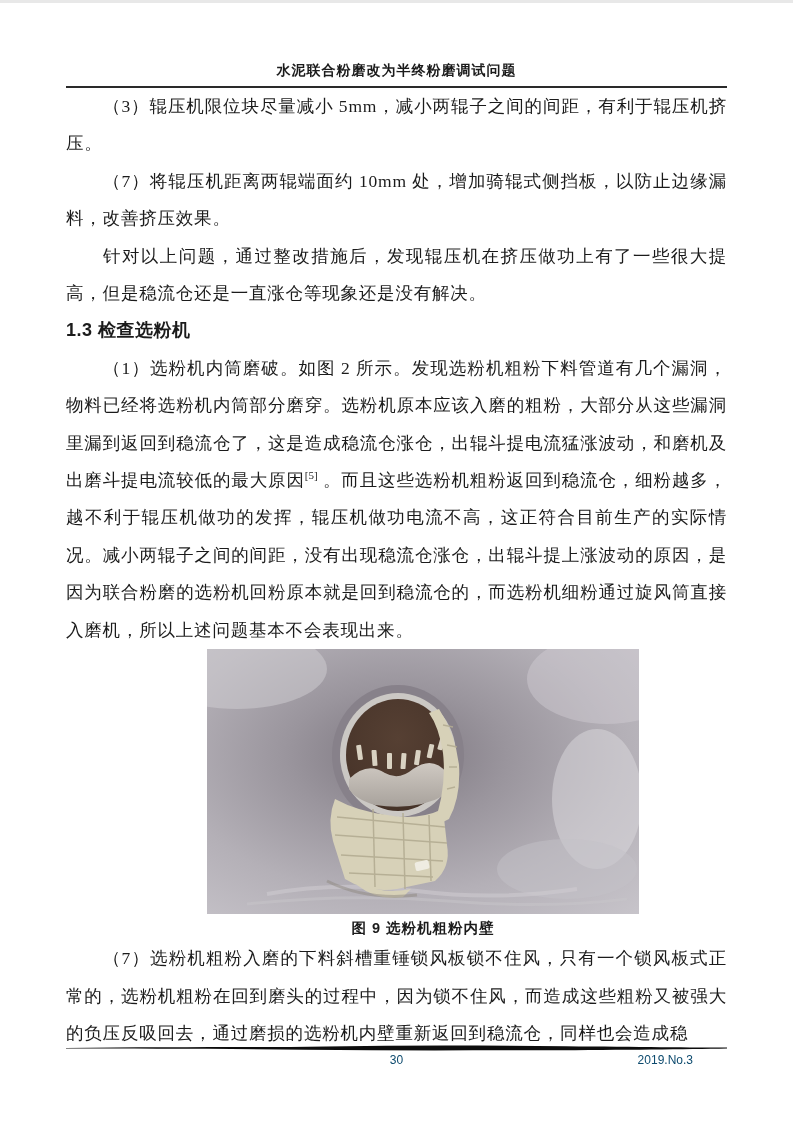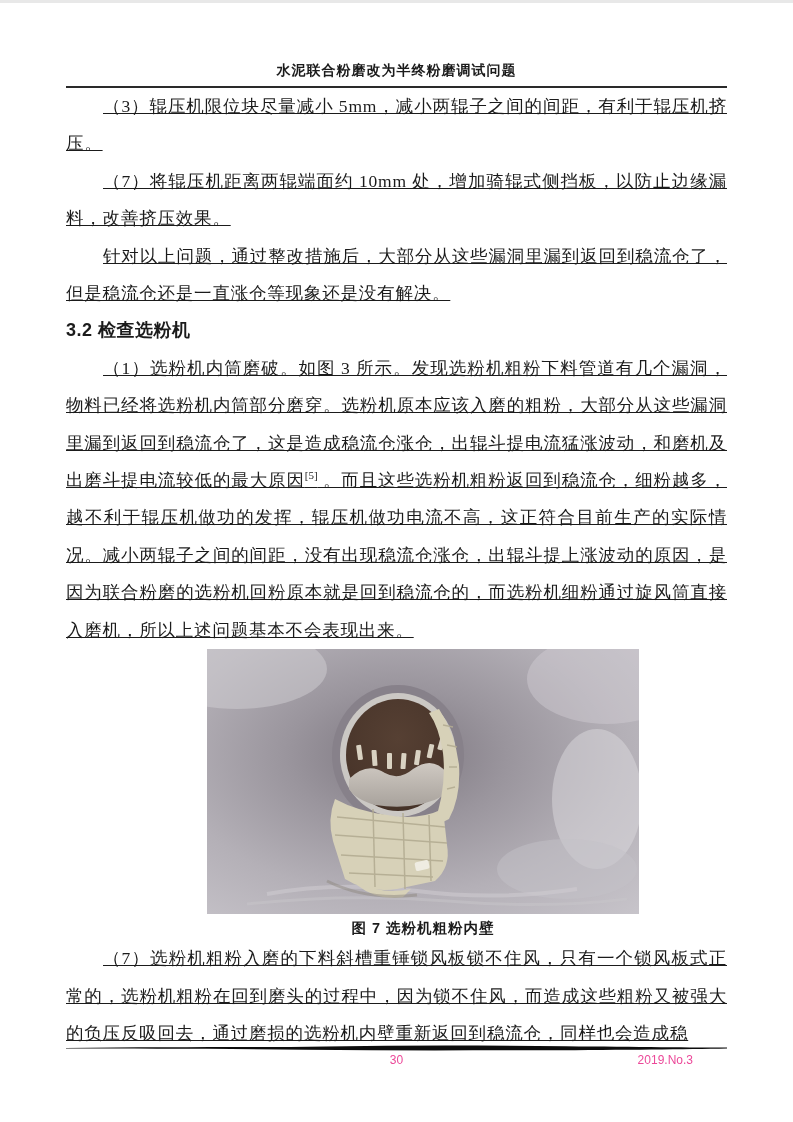--- a/index.html
+++ b/index.html
@@ -26,21 +26,21 @@
     border:none;
     border-top:2px solid #2a2a2a;
     margin:6px auto 0 auto;
   }
   .body-text{
     font-size:17.5px;
     line-height:37.4px;
     text-align:justify;
     letter-spacing:0.8px;
   }
-  .body-text p{margin:0;text-indent:37px;text-decoration:underline;}
+  .body-text p{margin:0;text-indent:37px;}
   .section-heading{
     margin:0;
     font-size:18px;
     font-weight:bold;
     line-height:37.4px;
     letter-spacing:0.5px;
     font-family:"Liberation Sans","DejaVu Sans",sans-serif;
   }
   sup.cite{font-size:11px;line-height:0;letter-spacing:0;}
   figure.fig{margin:0 0 0 141px;width:432px;}
@@ -58,41 +58,41 @@
     position:absolute;
     left:66px;top:1042px;
     width:661px;
   }
   .footer-rule-svg{display:block;width:661px;height:7px;}
   .footer-row{
     position:relative;
     height:18px;
     font-family:"Liberation Sans","DejaVu Sans",sans-serif;
     font-size:12px;
-    color:#ec4899;
+    color:#0c4a6e;
   }
   .page-num{position:absolute;left:0;right:0;text-align:center;top:1px;}
   .issue{position:absolute;right:34px;top:1px;}
 </style>
 </head>
 <body>
 
 <div class="page">
 
   <div class="running-head">水泥联合粉磨改为半终粉磨调试问题</div>
   <hr class="head-rule">
 
   <div class="content body-text">
     <p>（3）辊压机限位块尽量减小 5mm，减小两辊子之间的间距，有利于辊压机挤压。</p>
     <p>（7）将辊压机距离两辊端面约 10mm 处，增加骑辊式侧挡板，以防止边缘漏料，改善挤压效果。</p>
-    <p>针对以上问题，通过整改措施后，大部分从这些漏洞里漏到返回到稳流仓了，但是稳流仓还是一直涨仓等现象还是没有解决。</p>
+    <p>针对以上问题，通过整改措施后，发现辊压机在挤压做功上有了一些很大提高，但是稳流仓还是一直涨仓等现象还是没有解决。</p>
 
-    <h3 class="section-heading">3.2 检查选粉机</h3>
+    <h3 class="section-heading">1.3 检查选粉机</h3>
 
-    <p><span>（1）选粉机内筒磨破。如图 3 所示。发现选粉机粗粉下料管道有几个漏洞，物料已经将选粉机内筒部分磨穿。选粉机原本应该入磨的粗粉，大部分从这些漏洞里漏到返回到稳流仓了，这是造成稳流仓涨仓，出辊斗提电流猛涨波动，和磨机及出磨斗提电流较低的最大原因</span><sup class="cite">[5]</sup><span> 。而且这些选粉机粗粉返回到稳流仓，细粉越多，越不利于辊压机做功的发挥，辊压机做功电流不高，这正符合目前生产的实际情况。减小两辊子之间的间距，没有出现稳流仓涨仓，出辊斗提上涨波动的原因，是因为联合粉磨的选粉机回粉原本就是回到稳流仓的，而选粉机细粉通过旋风筒直接入磨机，所以上述问题基本不会表现出来。</span></p>
+    <p><span>（1）选粉机内筒磨破。如图 2 所示。发现选粉机粗粉下料管道有几个漏洞，物料已经将选粉机内筒部分磨穿。选粉机原本应该入磨的粗粉，大部分从这些漏洞里漏到返回到稳流仓了，这是造成稳流仓涨仓，出辊斗提电流猛涨波动，和磨机及出磨斗提电流较低的最大原因</span><sup class="cite">[5]</sup><span> 。而且这些选粉机粗粉返回到稳流仓，细粉越多，越不利于辊压机做功的发挥，辊压机做功电流不高，这正符合目前生产的实际情况。减小两辊子之间的间距，没有出现稳流仓涨仓，出辊斗提上涨波动的原因，是因为联合粉磨的选粉机回粉原本就是回到稳流仓的，而选粉机细粉通过旋风筒直接入磨机，所以上述问题基本不会表现出来。</span></p>
 
     <figure class="fig">
       <svg class="photo" viewBox="0 0 432 265" aria-hidden="true">
         <defs>
           <radialGradient id="wall" cx="0.44" cy="0.40" r="0.85">
             <stop offset="0%" stop-color="#7d7780"></stop>
             <stop offset="30%" stop-color="#9a959d"></stop>
             <stop offset="62%" stop-color="#b4b0b7"></stop>
             <stop offset="100%" stop-color="#c9c6cc"></stop>
           </radialGradient>
@@ -149,21 +149,21 @@
           <path d="M240 140 L248 138"></path>
           <path d="M166 160 L168 238"></path>
           <path d="M196 164 L198 240"></path>
           <path d="M222 166 L224 232"></path>
         </g>
 
         <rect x="208" y="212" width="14" height="9" rx="2" fill="#efece2" transform="rotate(-12 215 216)"></rect>
 
         <path d="M120 232 Q160 252 210 246" stroke="#8d8780" stroke-width="3" fill="none" opacity="0.5"></path>
       </svg>
-      <figcaption>图 7 选粉机粗粉内壁</figcaption>
+      <figcaption>图 9 选粉机粗粉内壁</figcaption>
     </figure>
 
     <p>（7）选粉机粗粉入磨的下料斜槽重锤锁风板锁不住风，只有一个锁风板式正常的，选粉机粗粉在回到磨头的过程中，因为锁不住风，而造成这些粗粉又被强大的负压反吸回去，通过磨损的选粉机内壁重新返回到稳流仓，同样也会造成稳</p>
   </div>
 
   <div class="page-footer">
     <svg class="footer-rule-svg" viewBox="0 0 661 7" preserveAspectRatio="none" aria-hidden="true">
       <path d="M0 3.1 C 90 1.6, 180 2.8, 260 1.4 C 340 0.2, 420 0.4, 500 1.2 C 570 1.9, 630 2.4, 661 2.6 L661 3.4 C 620 4.2, 560 4.8, 480 5.2 C 400 5.6, 320 5.8, 240 4.8 C 160 3.9, 70 4.0, 0 3.6 Z" fill="#0d0d0d"></path>
     </svg>
     <div class="footer-row">

